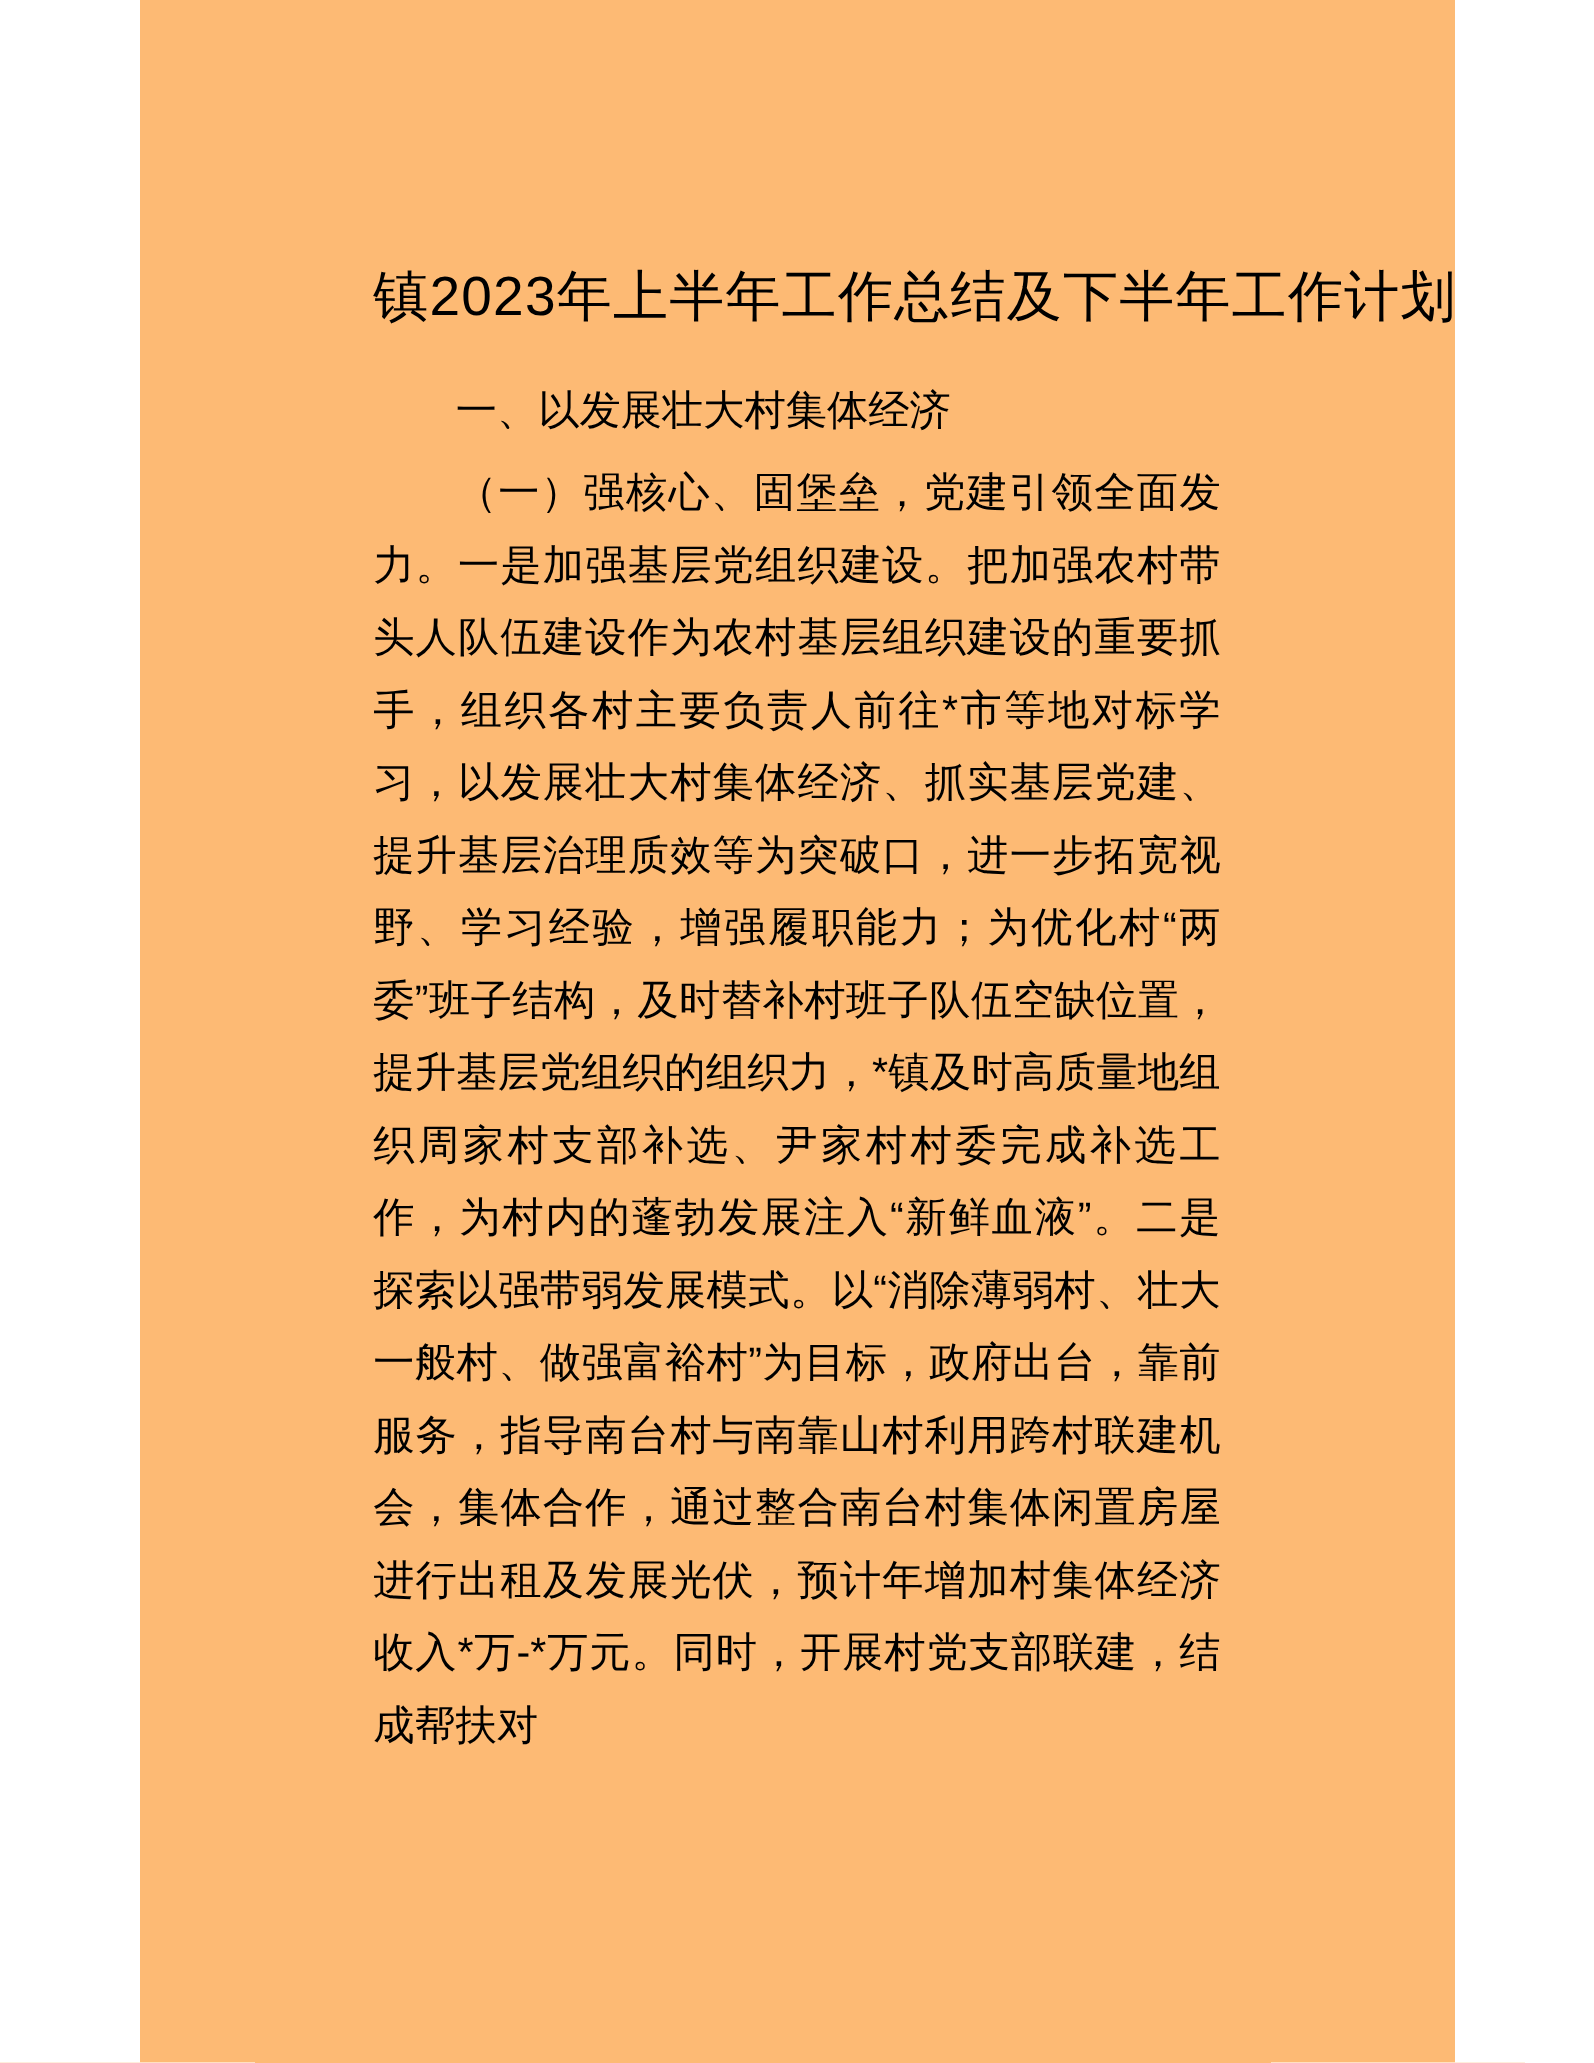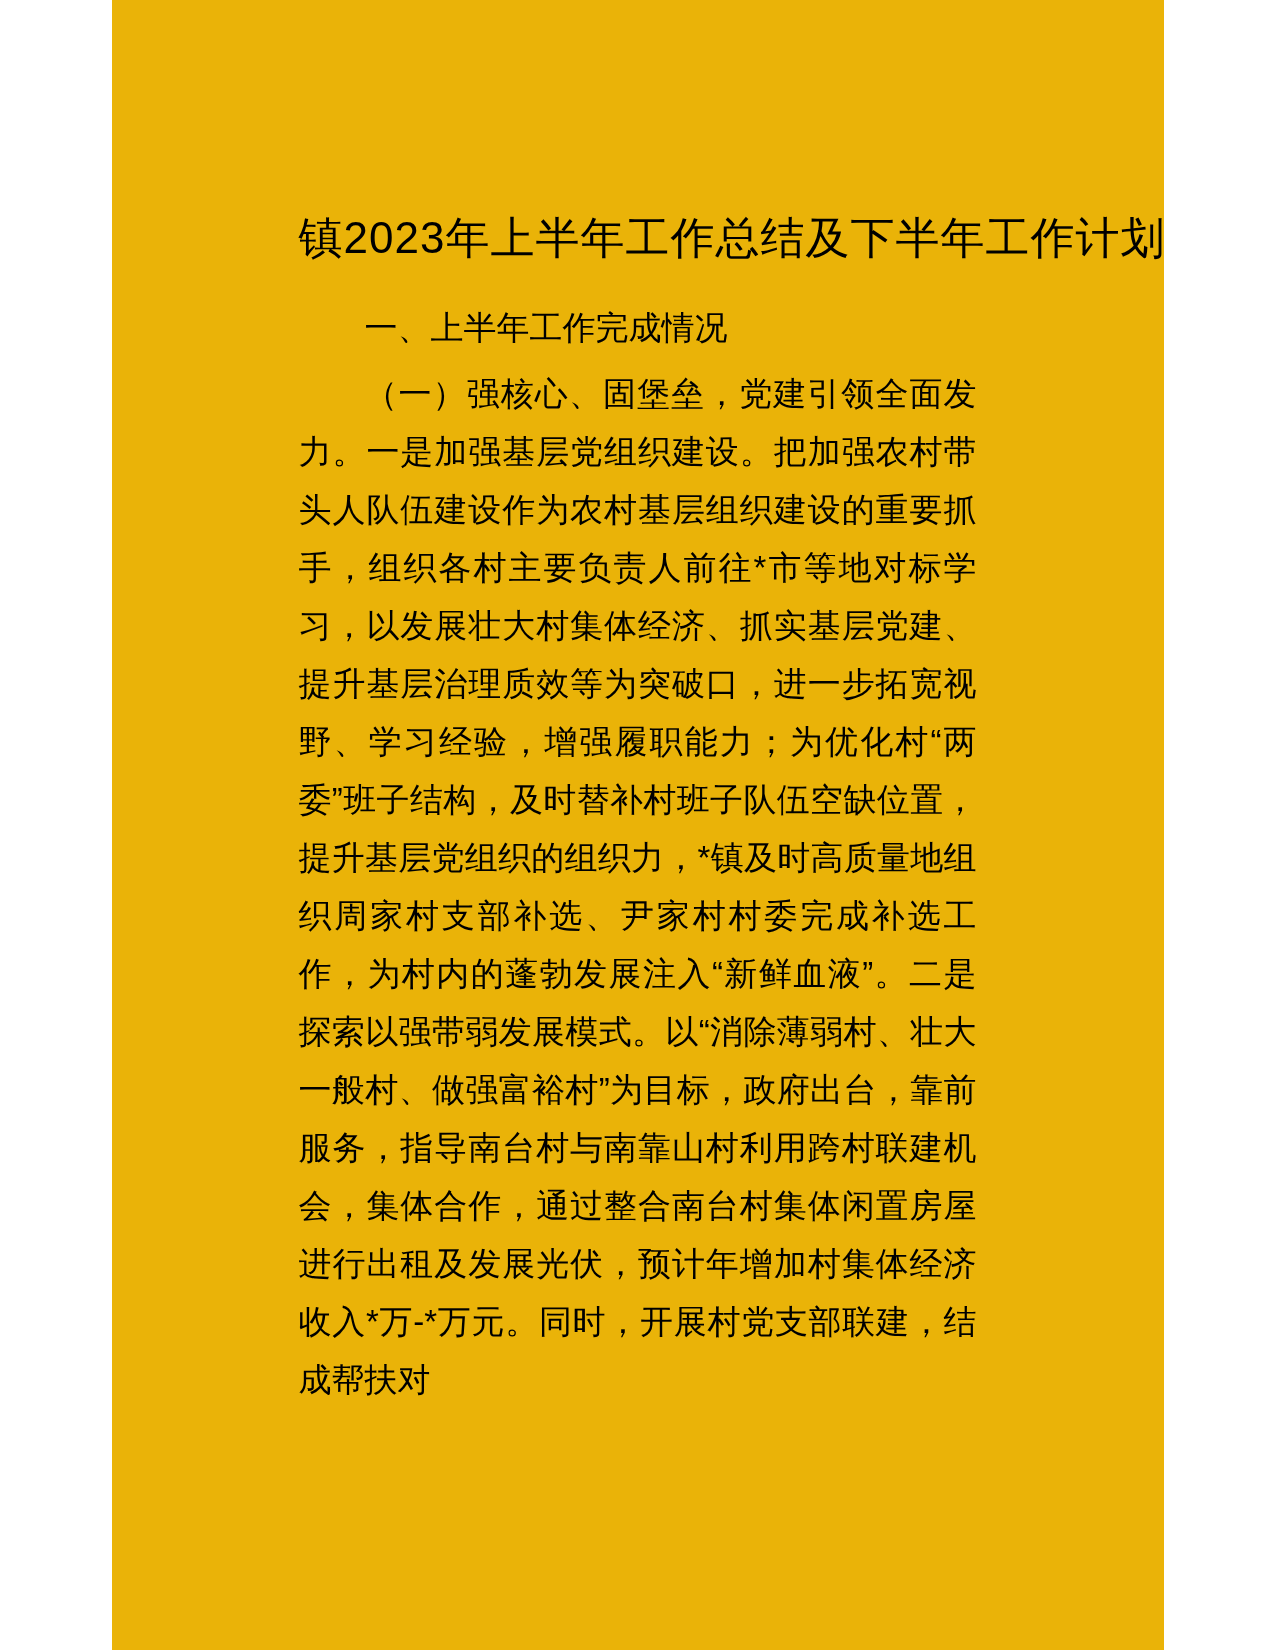--- a/index.html
+++ b/index.html
@@ -7,21 +7,21 @@
     padding: 0;
     background: #ffffff;
   }
   .page {
     position: relative;
     width: 1052px;
     height: 1650px;
     box-sizing: border-box;
     margin: 0 auto;
     padding: 203px 187px 0 187px;
-    background: #eab308;
+    background: #fdba74;
     color: #000000;
     overflow: hidden;
     font-family: "Liberation Sans", sans-serif;
   }
   .doc-title {
     margin: 0 0 26px 0;
     font-size: 44px;
     line-height: 70px;
     font-weight: 400;
     text-align: center;
@@ -48,16 +48,16 @@
     text-align: left;
   }
 </style>
 </head>
 <body>
 
 <div class="page">
   <h1 class="doc-title">镇2023年上半年工作总结及下半年工作计划</h1>
 
 
-  <h2 class="section-heading">一、上半年工作完成情况</h2>
+  <h2 class="section-heading">一、以发展壮大村集体经济</h2>
 
   <p class="body-para">（一）强核心、固堡垒，党建引领全面发力。一是加强基层党组织建设。把加强农村带头人队伍建设作为农村基层组织建设的重要抓手，组织各村主要负责人前往*市等地对标学习，以发展壮大村集体经济、抓实基层党建、提升基层治理质效等为突破口，进一步拓宽视野、学习经验，增强履职能力；为优化村“两委”班子结构，及时替补村班子队伍空缺位置，提升基层党组织的组织力，*镇及时高质量地组织周家村支部补选、尹家村村委完成补选工作，为村内的蓬勃发展注入“新鲜血液”。二是探索以强带弱发展模式。以“消除薄弱村、壮大一般村、做强富裕村”为目标，政府出台，靠前服务，指导南台村与南靠山村利用跨村联建机会，集体合作，通过整合南台村集体闲置房屋进行出租及发展光伏，预计年增加村集体经济收入*万-*万元。同时，开展村党支部联建，结成帮扶对</p>
 </div>
 
 </body></html>

